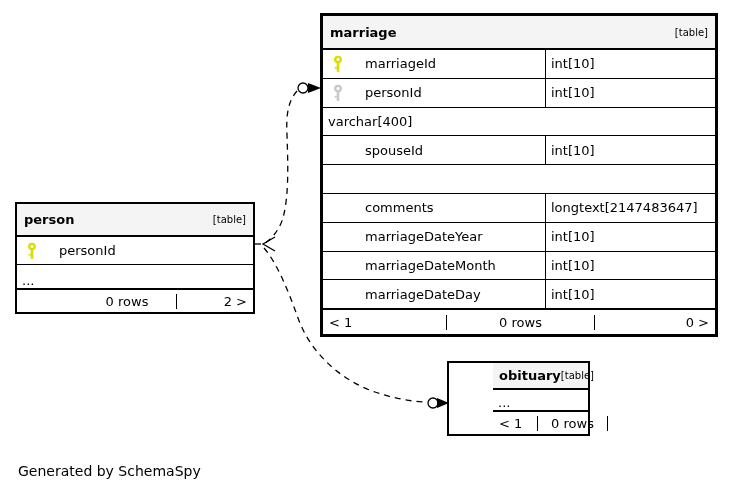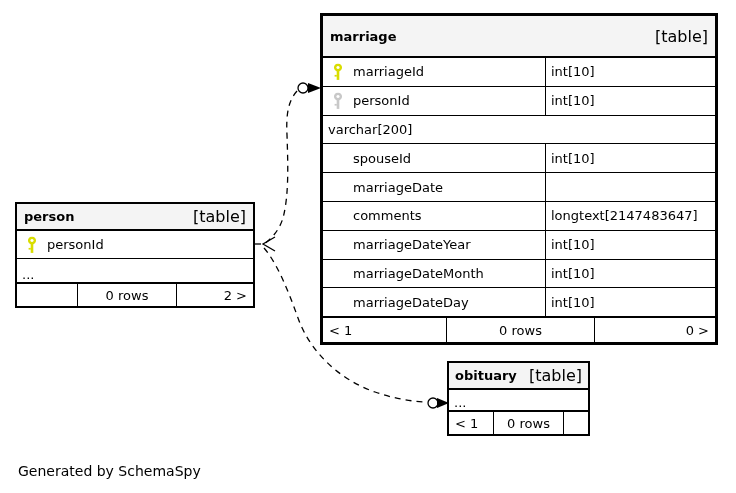--- a/index.html
+++ b/index.html
@@ -13,60 +13,60 @@
   .connectors { position:absolute; left:0; top:0; width:736px; height:493px; }
 
   .db-table { position:absolute; background:#fff; border:2px solid #000; }
   .db-table.focus { border-width:3px; }
 
   .t-head {
     display:flex; justify-content:space-between; align-items:center;
     background:#f4f4f4; padding:0 7px; border-bottom:2px solid #000;
   }
   .t-name { font-weight:bold; font-size:13px; }
-  .t-badge { font-size:16px; }
+  .t-badge { font-size:10px; }
 
   .t-row {
     display:flex; align-items:stretch; border-bottom:1.5px solid #000; font-size:13px;
   }
   .t-row:last-of-type { border-bottom:none; }
   .cell { display:flex; align-items:center; }
-  .name-cell { position:relative; padding-left:30px; flex:0 0 223px; border-right:1.5px solid #000; }
+  .name-cell { position:relative; padding-left:42px; flex:0 0 223px; border-right:1.5px solid #000; }
   .name-cell.full { flex:1 1 auto; border-right:none; }
   .type-cell { flex:1 1 auto; padding-left:5px; }
   .key-slot { position:absolute; left:10px; top:50%; transform:translateY(-50%); width:10px; height:17px; }
   .ellipsis-row { padding-left:5px; align-items:flex-end; }
 
-  .t-foot { display:flex; border-top:1.5px solid #000; font-size:13px; }
+  .t-foot { display:flex; border-top:1.5px solid #000; font-size:13px;align-items:center; }
   .f-cell { display:flex; align-items:center; padding:0 6px; }
   .f-left { justify-content:flex-start; border-right:1.5px solid #000; }
   .f-center { justify-content:center; border-right:1.5px solid #000; }
   .f-right { justify-content:flex-end; }
 
   
   .tbl-marriage { left:320px; top:13px; width:398px; }
-  .tbl-marriage .t-head { height:42px; }
+  .tbl-marriage .t-head { height:34px; }
   .tbl-marriage .t-row { height:28.8px; }
   .tbl-marriage .t-foot { height:25px; }
   .tbl-marriage .f-left { flex:0 0 124px; }
   .tbl-marriage .f-center { flex:0 0 148px; }
   .tbl-marriage .f-right { flex:1 1 auto; }
 
   
   .tbl-person { left:15px; top:202px; width:240px; }
-  .tbl-person .t-head { height:27px;gap:39px; }
+  .tbl-person .t-head { height:33px;gap:39px; }
   .tbl-person .row-personid { height:28px; }
   .tbl-person .ellipsis-row { height:24px; }
   .tbl-person .t-foot { height:23px; }
   .tbl-person .f-left { flex:0 0 61px; }
   .tbl-person .f-center { flex:0 0 99px; }
   .tbl-person .f-right { flex:1 1 auto; }
 
   
-  .tbl-obituary { left:447px; top:361px; width:143px; }
+  .tbl-obituary { left:447px; top:361px; width:143px;padding-left:44px; }
   .tbl-obituary .t-head { height:27px; padding:0 6px; }
   .tbl-obituary .ellipsis-row { height:21px; }
   .tbl-obituary .t-foot { height:23px; }
   .tbl-obituary .f-left { flex:0 0 45px; }
   .tbl-obituary .f-center { flex:0 0 70px; }
   .tbl-obituary .f-right { flex:1 1 auto; }
 
   .credit { position:absolute; left:18px; top:463px; font-size:14px; }
 
   .key-primary { fill:#d9dd00; }
@@ -122,34 +122,31 @@
               <rect class="key-foreign" x="3.7" y="7" width="2.6" height="9.4"></rect>
               <rect class="key-foreign" x="1.6" y="11.4" width="2.2" height="1.7"></rect>
             </svg>
         </span>
         <span>personId</span>
       </div>
       <div class="cell type-cell">int[10]</div>
     </div>
 
     <div class="t-row">
-      <div class="cell type-cell">varchar[200]</div>
+      <div class="cell type-cell">varchar[400]</div>
     </div>
 
     <div class="t-row">
       <div class="cell name-cell">
         <span>spouseId</span>
       </div>
       <div class="cell type-cell">int[10]</div>
     </div>
 
     <div class="t-row">
-      <div class="cell name-cell">
-        <span>marriageDate</span>
-      </div>
     </div>
 
     <div class="t-row">
       <div class="cell name-cell">
         <span>comments</span>
       </div>
       <div class="cell type-cell">longtext[2147483647]</div>
     </div>
 
     <div class="t-row">

